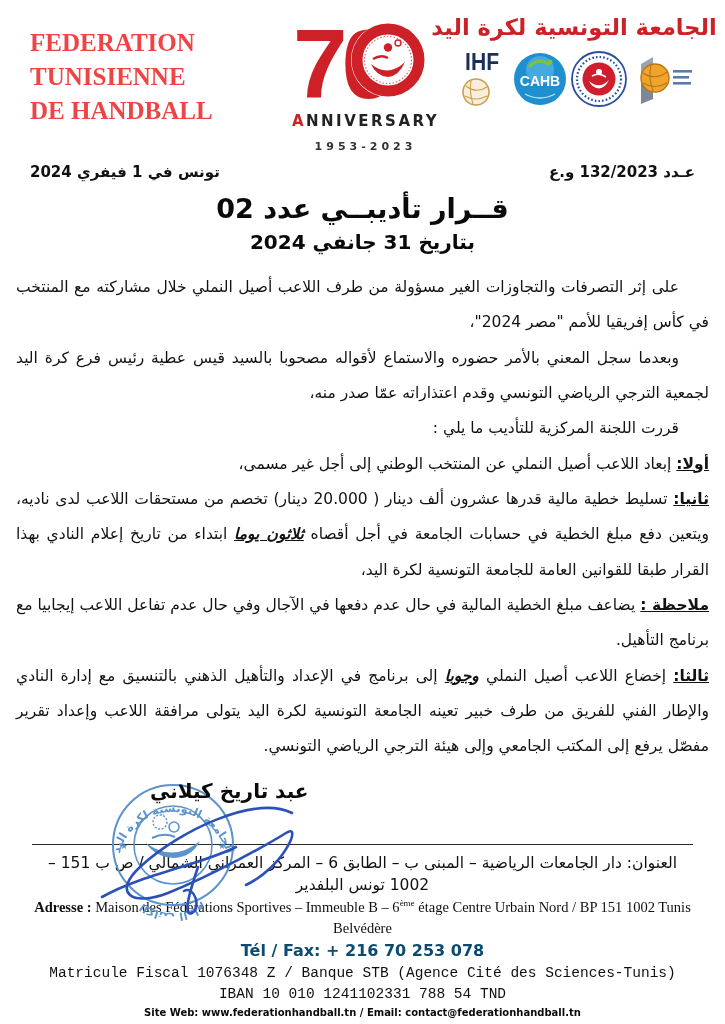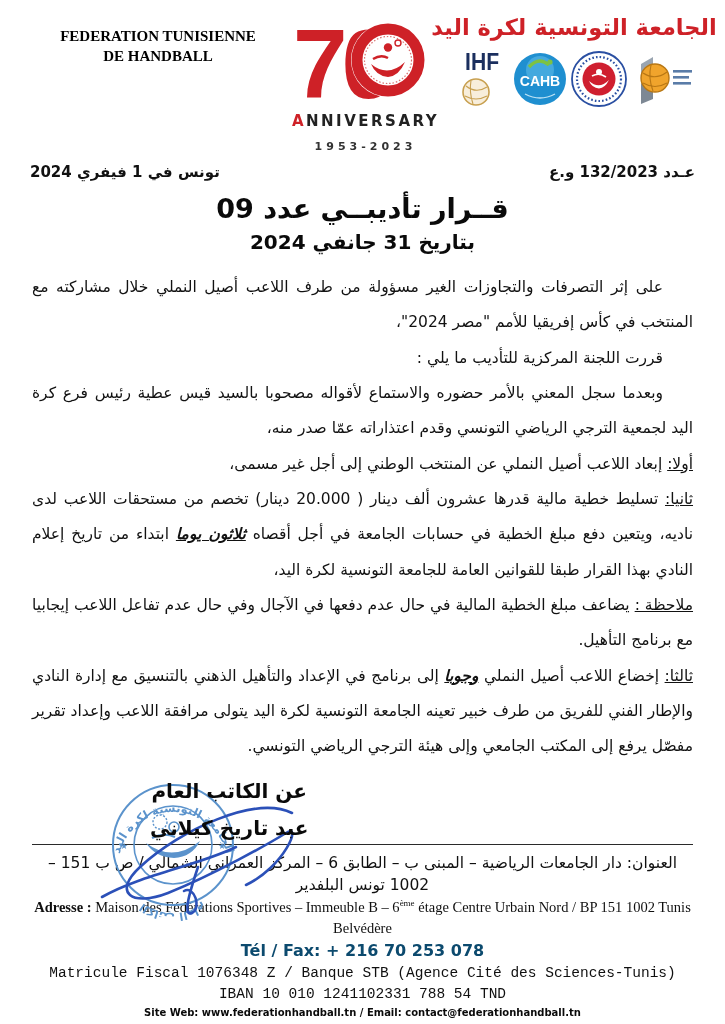--- a/index.html
+++ b/index.html
@@ -4,47 +4,47 @@
 <style>
   * { margin:0; padding:0; box-sizing:border-box; }
   body { background:#888; font-family:"DejaVu Sans", sans-serif; }
   .page {
     width:725px; height:1024px; background:#ffffff; margin:0 auto;
     position:relative; overflow:hidden; color:#141414;
   }
   
   .header { display:flex; justify-content:space-between; align-items:flex-start; padding:10px 22px 0 30px; }
   .org-fr {
-    font-family:"Liberation Serif", serif; font-weight:bold; color:#000000;
-    font-size:15px; line-height:1.35; text-align:center; width:256px; margin-top:16px;
+    font-family:"Liberation Serif", serif; font-weight:bold; color:#ef4444;
+    font-size:25px; line-height:1.35; width:256px; margin-top:16px;
   }
   .anniv-wrap { width:158px; text-align:center; margin-top:2px; }
   .anniv-label { font-weight:bold; font-size:15px; letter-spacing:2.5px; color:#222; margin-top:-4px; }
   .anniv-label .red-a { color:#ce2127; }
   .anniv-years { font-size:11px; font-weight:bold; letter-spacing:4px; color:#333; margin-top:10px; }
   .head-right { width:258px; display:flex; flex-direction:column; align-items:center; }
   .org-ar { direction:rtl; color:#ce2127; font-weight:bold; font-size:22.5px; white-space:nowrap; margin-top:4px; }
   .logos-row { display:flex; align-items:center; gap:1px; margin-top:8px; }
   
   .meta-row {
     direction:rtl; display:flex; justify-content:space-between;
     padding:0 30px; margin-top:10px; font-weight:bold; font-size:15px; color:#111;
   }
   
   .title-block { text-align:center; direction:rtl; margin-top:12px; }
   .title-1 { font-size:27px; font-weight:bold; color:#0a0a0a; }
   .title-2 { font-size:20px; font-weight:bold; color:#0a0a0a; margin-top:6px; }
   
   .body-text {
-    direction:rtl; text-align:justify; padding:0 32px; margin-top:16px;
+    direction:rtl; text-align:justify; padding:0 16px; margin-top:16px;
     font-size:15.5px; line-height:2.28; color:#121212;
   }
   .body-text p { margin:0; }
   .ind { text-indent:30px; }
-  .lbl { font-weight:normal; text-decoration:underline; }
+  .lbl { font-weight:bold; text-decoration:underline; }
   .hl  { font-weight:bold; font-style:italic; text-decoration:underline; }
   
   .sig-block {
     direction:rtl; width:max-content; text-align:center;
     font-weight:bold; font-size:20px; line-height:1.85; color:#0a0a0a;
     margin:8px auto 0 150px; position:relative; z-index:2;
   }
   .stamp-zone { position:absolute; left:40px; top:775px; z-index:1; }
   
   .footer { position:absolute; left:0; right:0; bottom:4px; padding:0 28px; text-align:center; }
@@ -125,36 +125,35 @@
       </div>
     </div>
   </div>
 
   <div class="meta-row">
     <div>عـدد 132/2023 و.ع</div>
     <div>تونس في 1 فيفري 2024</div>
   </div>
 
   <div class="title-block">
-    <div class="title-1">قــرار تأديبــي عدد 09</div>
+    <div class="title-1">قــرار تأديبــي عدد 02</div>
     <div class="title-2">بتاريخ 31 جانفي 2024</div>
   </div>
 
   <div class="body-text">
     <p class="ind">على إثر التصرفات والتجاوزات الغير مسؤولة من طرف اللاعب أصيل النملي خلال مشاركته مع المنتخب في كأس إفريقيا للأمم "مصر 2024"،</p>
+    <p class="ind">وبعدما سجل المعني بالأمر حضوره والاستماع لأقواله مصحوبا بالسيد قيس عطية رئيس فرع كرة اليد لجمعية الترجي الرياضي التونسي وقدم اعتذاراته عمّا صدر منه،</p>
     <p class="ind">قررت اللجنة المركزية للتأديب ما يلي :</p>
-    <p class="ind">وبعدما سجل المعني بالأمر حضوره والاستماع لأقواله مصحوبا بالسيد قيس عطية رئيس فرع كرة اليد لجمعية الترجي الرياضي التونسي وقدم اعتذاراته عمّا صدر منه،</p>
     <p><span class="lbl">أولا:</span><span> إبعاد اللاعب أصيل النملي عن المنتخب الوطني إلى أجل غير مسمى،</span></p>
     <p><span class="lbl">ثانيا:</span><span> تسليط خطية مالية قدرها عشرون ألف دينار ( 20.000 دينار) تخصم من مستحقات اللاعب لدى ناديه، ويتعين دفع مبلغ الخطية في حسابات الجامعة في أجل أقصاه </span><span class="hl">ثلاثون يوما</span><span> ابتداء من تاريخ إعلام النادي بهذا القرار طبقا للقوانين العامة للجامعة التونسية لكرة اليد،</span></p>
     <p><span class="lbl">ملاحظة :</span><span> يضاعف مبلغ الخطية المالية في حال عدم دفعها في الآجال وفي حال عدم تفاعل اللاعب إيجابيا مع برنامج التأهيل.</span></p>
     <p><span class="lbl">ثالثا:</span><span> إخضاع اللاعب أصيل النملي </span><span class="hl">وجوبا</span><span> إلى برنامج في الإعداد والتأهيل الذهني بالتنسيق مع إدارة النادي والإطار الفني للفريق من طرف خبير تعينه الجامعة التونسية لكرة اليد يتولى مرافقة اللاعب وإعداد تقرير مفصّل يرفع إلى المكتب الجامعي وإلى هيئة الترجي الرياضي التونسي.</span></p>
   </div>
 
   <div class="sig-block">
-    <div>عن الكاتب العام</div>
     <div>عبد تاريخ كيلاني</div>
   </div>
 
   <div class="stamp-zone">
     <svg width="280" height="150" viewBox="0 0 280 150">
       <defs>
         <path id="arcTop" d="M 78 92 A 55 55 0 1 1 188 92"></path>
         <path id="arcBot" d="M 182 98 A 50 50 0 0 1 84 98"></path>
       </defs>
       <circle cx="133" cy="70" r="60" fill="none" stroke="#5b93cc" stroke-width="2"></circle>

